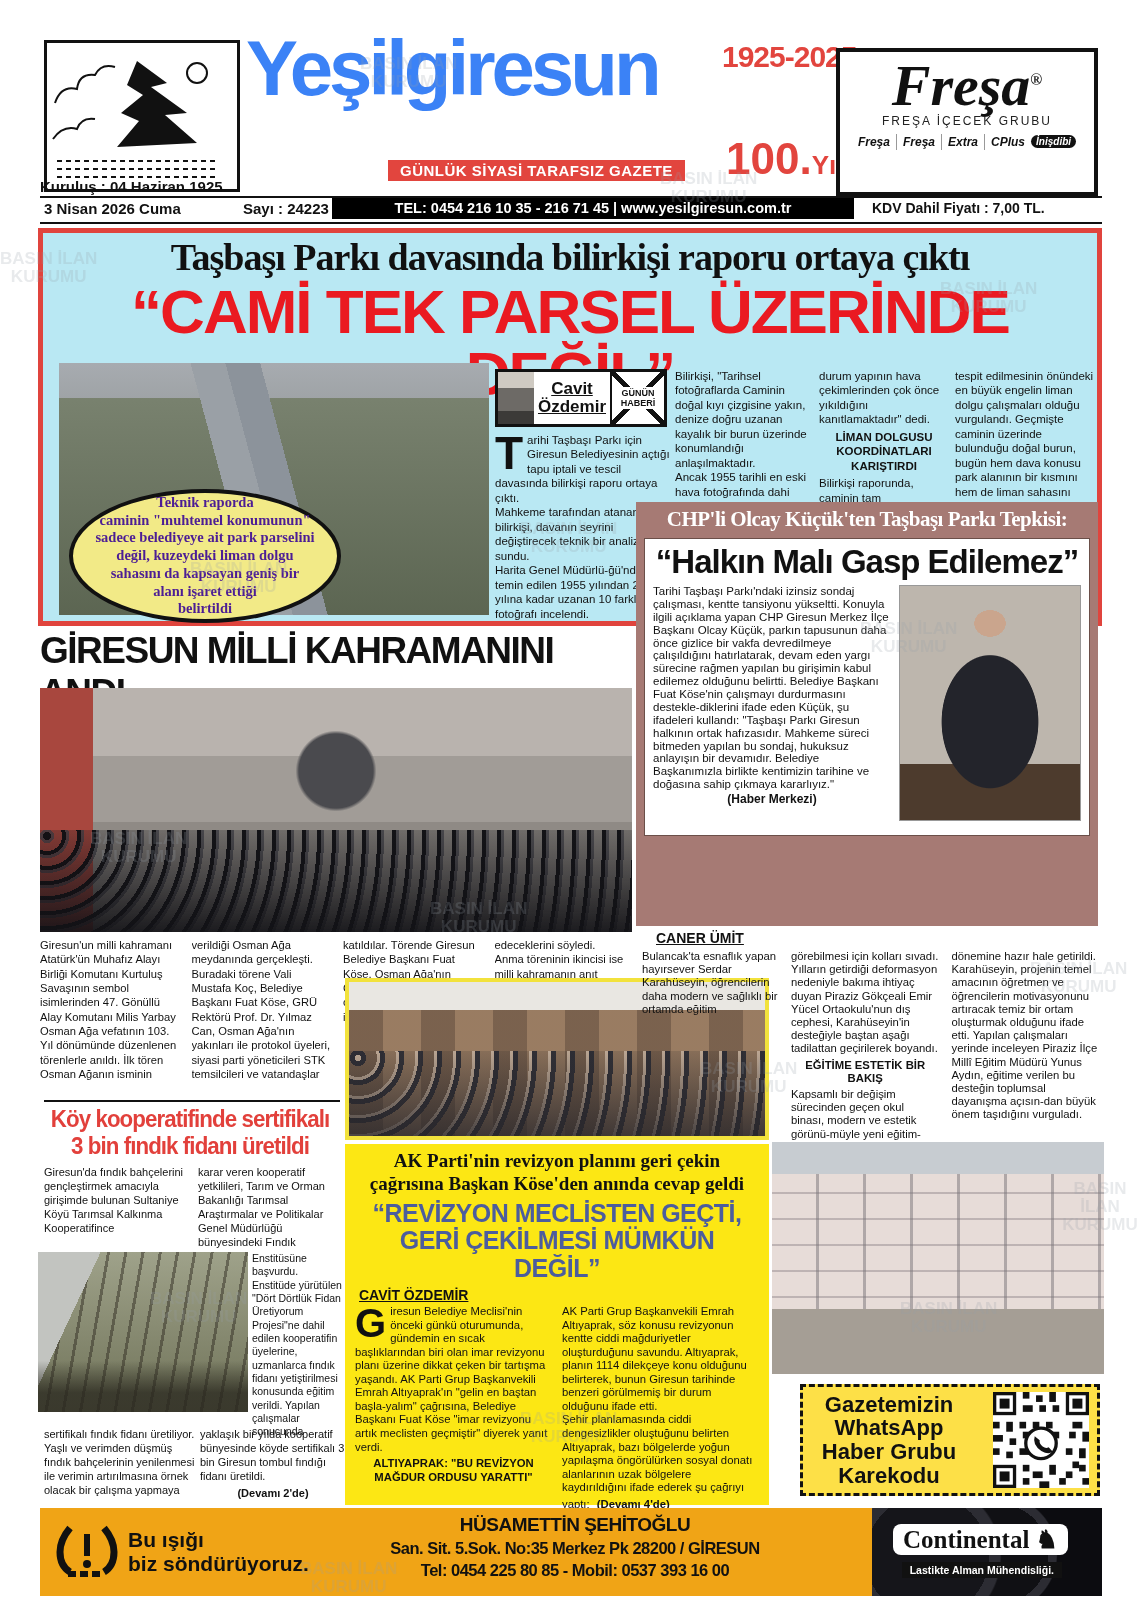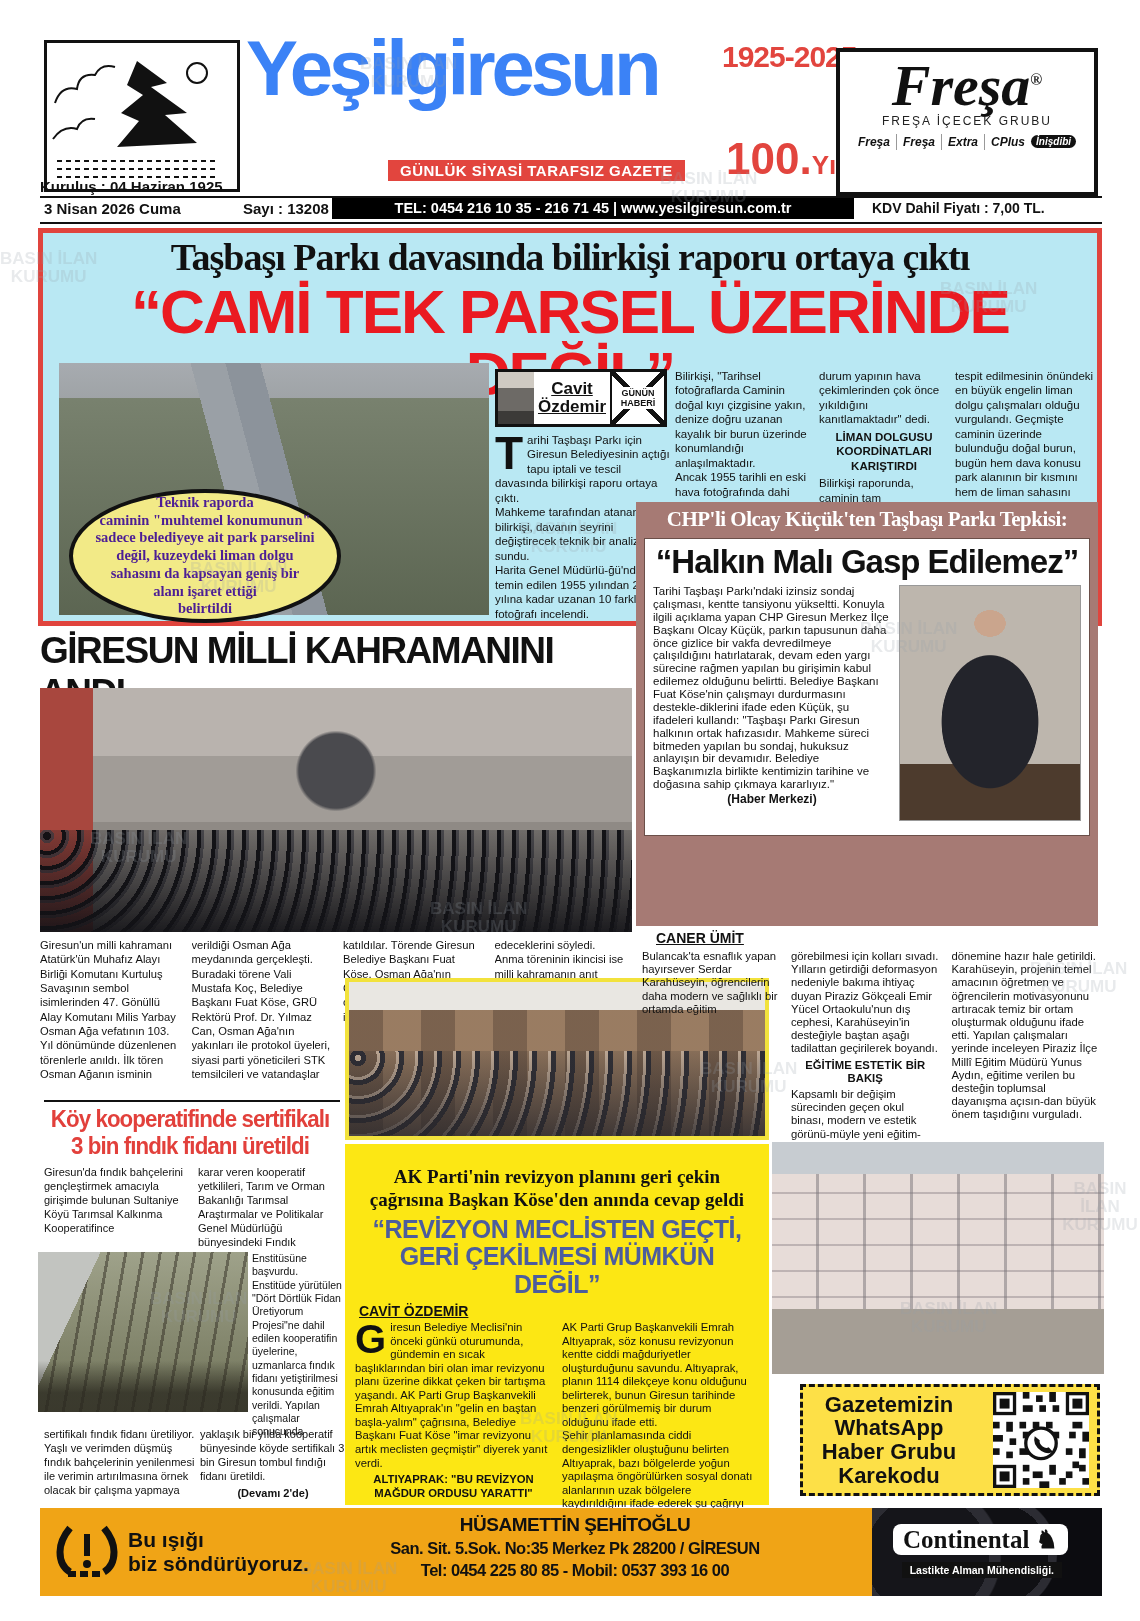--- a/index.html
+++ b/index.html
@@ -113,21 +113,21 @@
   .hz-b2{left:200px;top:1428px;width:146px;height:78px;}
   
   .meet-photo{left:345px;top:978px;width:424px;height:162px;border:4px solid #f2e23c;box-sizing:border-box;
       background-color:#cfc8bd;
       background-image:linear-gradient(180deg,#e9e7e2 0 18%,transparent 18%),
       repeating-linear-gradient(90deg,rgba(101,72,50,.8) 0 34px,rgba(140,105,75,.8) 34px 72px);}
   .meet-people{position:absolute;left:0;right:0;bottom:0;height:55%;
       background-image:linear-gradient(180deg,rgba(30,30,34,.15),rgba(40,38,42,.8)),
       repeating-radial-gradient(circle at 9px 7px,rgba(222,198,175,.9) 0 3px,rgba(40,42,52,.9) 3px 8px,transparent 8px 19px);}
   .rev-box{left:345px;top:1144px;width:424px;height:361px;background:#fce714;box-sizing:border-box;
-      padding:22px 10px;}
+      padding:6px 10px;}
   .rev-kicker{text-align:center;font-family:"Liberation Serif",serif;font-weight:700;font-size:19px;
       line-height:1.2;}
   .rev-headline{text-align:center;font-size:25px;font-weight:800;color:#4c5d9d;letter-spacing:-.5px;
       line-height:1.1;margin-top:4px;}
   .rev-byline{font-weight:700;font-size:14px;text-decoration:underline;margin:5px 0 2px 4px;}
   .rev-cols{display:flex;gap:10px;font-size:11.3px;line-height:1.2;}
   .rev-cols>div{flex:1;overflow:hidden;height:216px;}
   .rev-drop{float:left;font-size:40px;line-height:.82;font-weight:700;padding:2px 4px 0 0;}
   
   .sch-kicker{left:636px;top:846px;width:468px;text-align:center;font-family:"Liberation Serif",serif;
@@ -226,21 +226,21 @@
         <span class="sep"></span>
       <span>Extra</span>
         <span class="sep"></span>
       <span>CPlus</span>
       <span class="fresa-chip">İnişdibi</span>
     </div>
   </div>
 
   <div class="abs hrule" style="top:196px;"></div>
   <div class="abs dl-date">3 Nisan 2026 Cuma</div>
-  <div class="abs dl-issue">Sayı : 13208</div>
+  <div class="abs dl-issue">Sayı : 24223</div>
   <div class="abs dl-tel">TEL: 0454 216 10 35  -  216 71 45 | www.yesilgiresun.com.tr</div>
   <div class="abs dl-price">KDV Dahil Fiyatı : 7,00 TL.</div>
   <div class="abs hrule" style="top:222px;"></div>
 
   <div class="abs lead-box">
     <div class="abs lead-kicker">Taşbaşı Parkı davasında bilirkişi raporu ortaya çıktı</div>
     <div class="abs lead-headline">“CAMİ TEK PARSEL ÜZERİNDE DEĞİL”</div>
     <div class="abs lead-photo"></div>
     <div class="abs bubble pre">Teknik raporda
 caminin "muhtemel konumunun"

